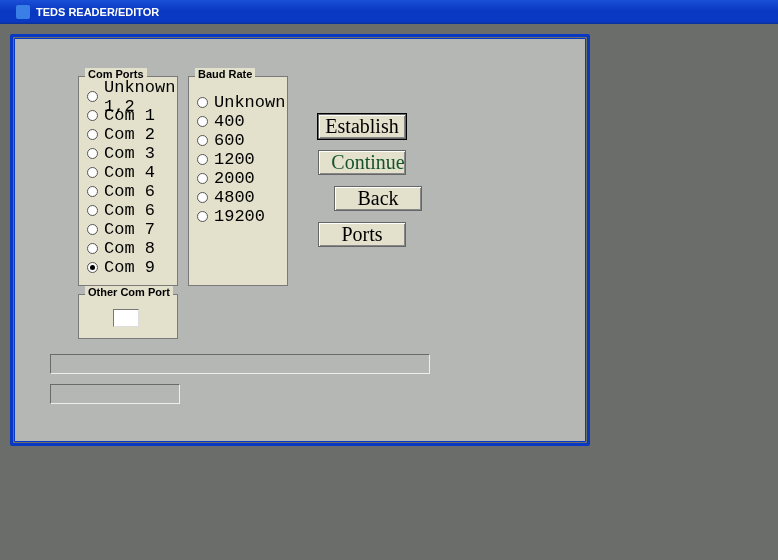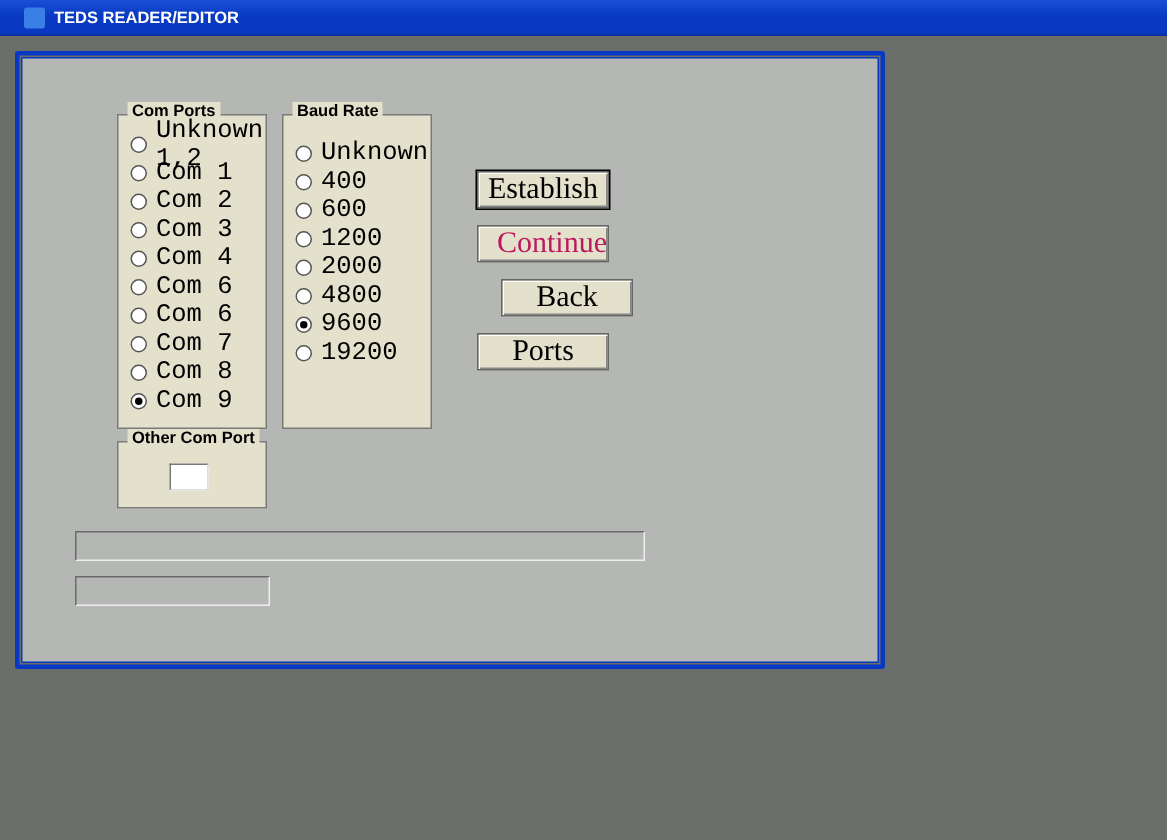--- a/index.html
+++ b/index.html
@@ -130,21 +130,21 @@
     font-family: "Times New Roman", Times, serif;
     font-size: 20px;
     text-align: center;
     line-height: 22px;
     cursor: default;
   }
   .btn.default {
     outline: 1px solid #000;
     outline-offset: 0px;
   }
-  .btn.disabled { color: #be185d; padding-left: 12px; }
+  .btn.disabled { color: #14532d; padding-left: 12px; }
   #btn-establish { left: 298px; top: 70px; }
   #btn-continue  { left: 298px; top: 106px; }
   #btn-back      { left: 298px; top: 142px; margin-left: 16px; }
   #btn-quit      { left: 298px; top: 178px; }
   .sunken-box {
     position: absolute;
     background: #b5b7b5;
     border-top: 1px solid #6a6a6a;
     border-left: 1px solid #6a6a6a;
     border-right: 1px solid #eee;
@@ -234,24 +234,20 @@
               </div>
               <div class="radio-row">
                 <span class="radio"></span>
                 <span class="radio-label">2000</span>
               </div>
               <div class="radio-row">
                 <span class="radio"></span>
                 <span class="radio-label">4800</span>
               </div>
               <div class="radio-row">
-                <span class="radio selected"></span>
-                <span class="radio-label">9600</span>
-              </div>
-              <div class="radio-row">
                 <span class="radio"></span>
                 <span class="radio-label">19200</span>
               </div>
             </div>
         </div>
 
         <div id="othercom-box" class="groupbox">
           <div class="legend">Other Com Port</div>
           <input class="othercom-input" type="text" value="" style="">
         </div>

